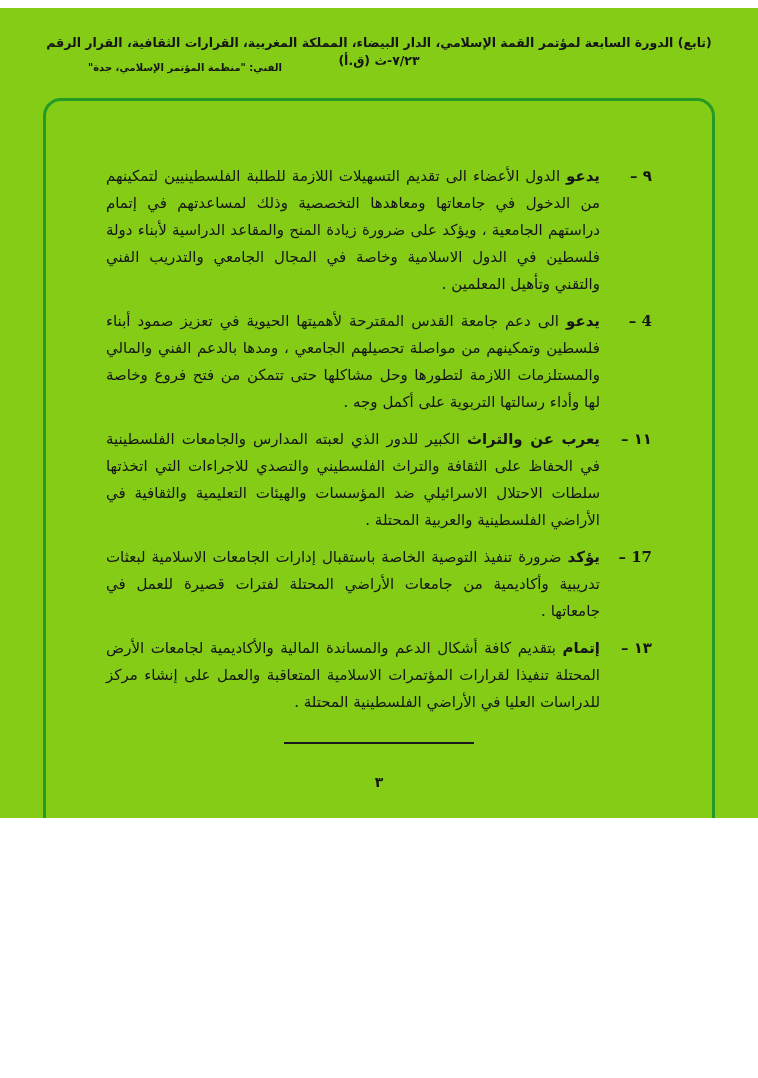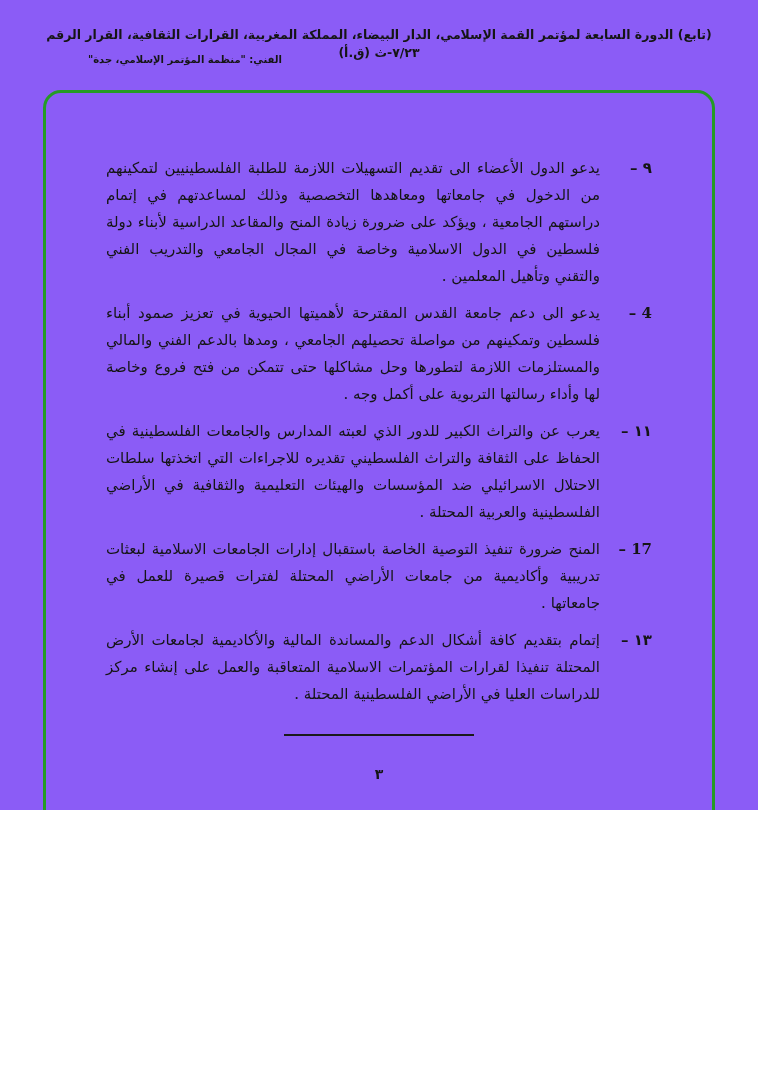--- a/index.html
+++ b/index.html
@@ -1,25 +1,25 @@
 <!DOCTYPE html>
 <html lang="ar"><head>
 <meta charset="utf-8">
 <style>
   * { margin: 0; padding: 0; box-sizing: border-box; }
   html, body { background: #ffffff; }
   .page {
     position: relative;
     width: 758px;
     height: 810px;
-    background: #8b5cf6;
+    background: #84cc16;
     font-family: "DejaVu Sans", sans-serif;
     color: #151515;
     overflow: hidden;
-    margin: 0 auto;
+    margin: 8px auto;
   }
   .header-line1 {
     position: absolute;
     top: 26px;
     left: 40px;
     right: 40px;
     direction: rtl;
     text-align: center;
     font-size: 12.5px;
     font-weight: bold;
@@ -60,21 +60,21 @@
     margin-bottom: 10px;
     font-family: "DejaVu Serif", "DejaVu Sans", serif;
   }
   .item .num {
     position: absolute;
     right: 0;
     top: 0;
     font-weight: bold;
     white-space: nowrap;
   }
-  .item .lead { font-weight: normal; }
+  .item .lead { font-weight: bold; }
   .separator {
     width: 190px;
     border-top: 2px solid #1a1a1a;
     margin: 26px auto 0 auto;
   }
   .page-num {
     position: absolute;
     bottom: 28px;
     left: 0;
     right: 0;
@@ -106,26 +106,26 @@
 
       <div class="item">
         <span class="num">4 –</span>
         <span class="lead">يدعو</span>
         <span class="body">الى دعم جامعة القدس المقترحة لأهميتها الحيوية في تعزيز صمود أبناء فلسطين وتمكينهم من مواصلة تحصيلهم الجامعي ، ومدها بالدعم الفني والمالي والمستلزمات اللازمة لتطورها وحل مشاكلها حتى تتمكن من فتح فروع وخاصة لها وأداء رسالتها التربوية على أكمل وجه .</span>
       </div>
 
       <div class="item">
         <span class="num">١١ –</span>
         <span class="lead">يعرب عن والتراث</span>
-        <span class="body">الكبير للدور الذي لعبته المدارس والجامعات الفلسطينية في الحفاظ على الثقافة والتراث الفلسطيني تقديره للاجراءات التي اتخذتها سلطات الاحتلال الاسرائيلي ضد المؤسسات والهيئات التعليمية والثقافية في الأراضي الفلسطينية والعربية المحتلة .</span>
+        <span class="body">الكبير للدور الذي لعبته المدارس والجامعات الفلسطينية في الحفاظ على الثقافة والتراث الفلسطيني والتصدي للاجراءات التي اتخذتها سلطات الاحتلال الاسرائيلي ضد المؤسسات والهيئات التعليمية والثقافية في الأراضي الفلسطينية والعربية المحتلة .</span>
       </div>
 
       <div class="item">
         <span class="num">17 –</span>
-        <span class="lead">المنح</span>
+        <span class="lead">يؤكد</span>
         <span class="body">ضرورة تنفيذ التوصية الخاصة باستقبال إدارات الجامعات الاسلامية لبعثات تدريبية وأكاديمية من جامعات الأراضي المحتلة لفترات قصيرة للعمل في جامعاتها .</span>
       </div>
 
       <div class="item">
         <span class="num">١٣ –</span>
         <span class="lead">إتمام</span>
         <span class="body">بتقديم كافة أشكال الدعم والمساندة المالية والأكاديمية لجامعات الأرض المحتلة تنفيذا لقرارات المؤتمرات الاسلامية المتعاقبة والعمل على إنشاء مركز للدراسات العليا في الأراضي الفلسطينية المحتلة .</span>
       </div>
 
       <div class="separator"></div>

